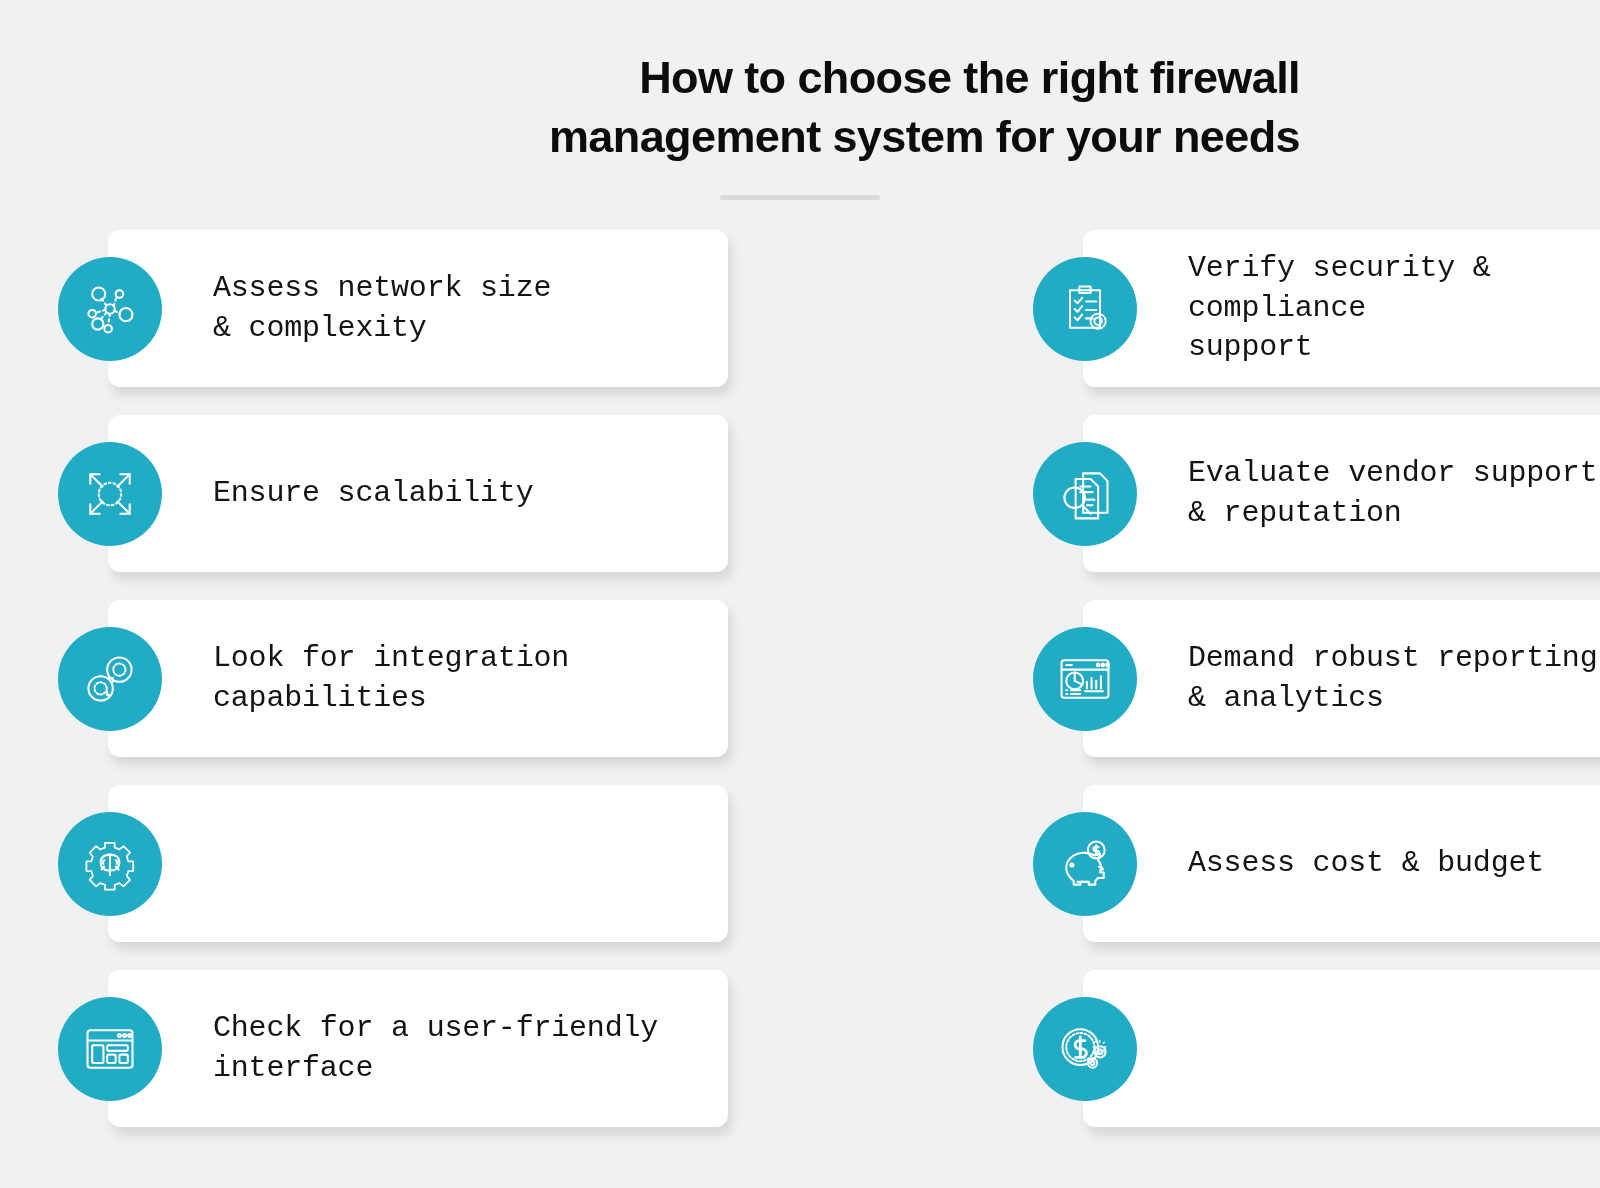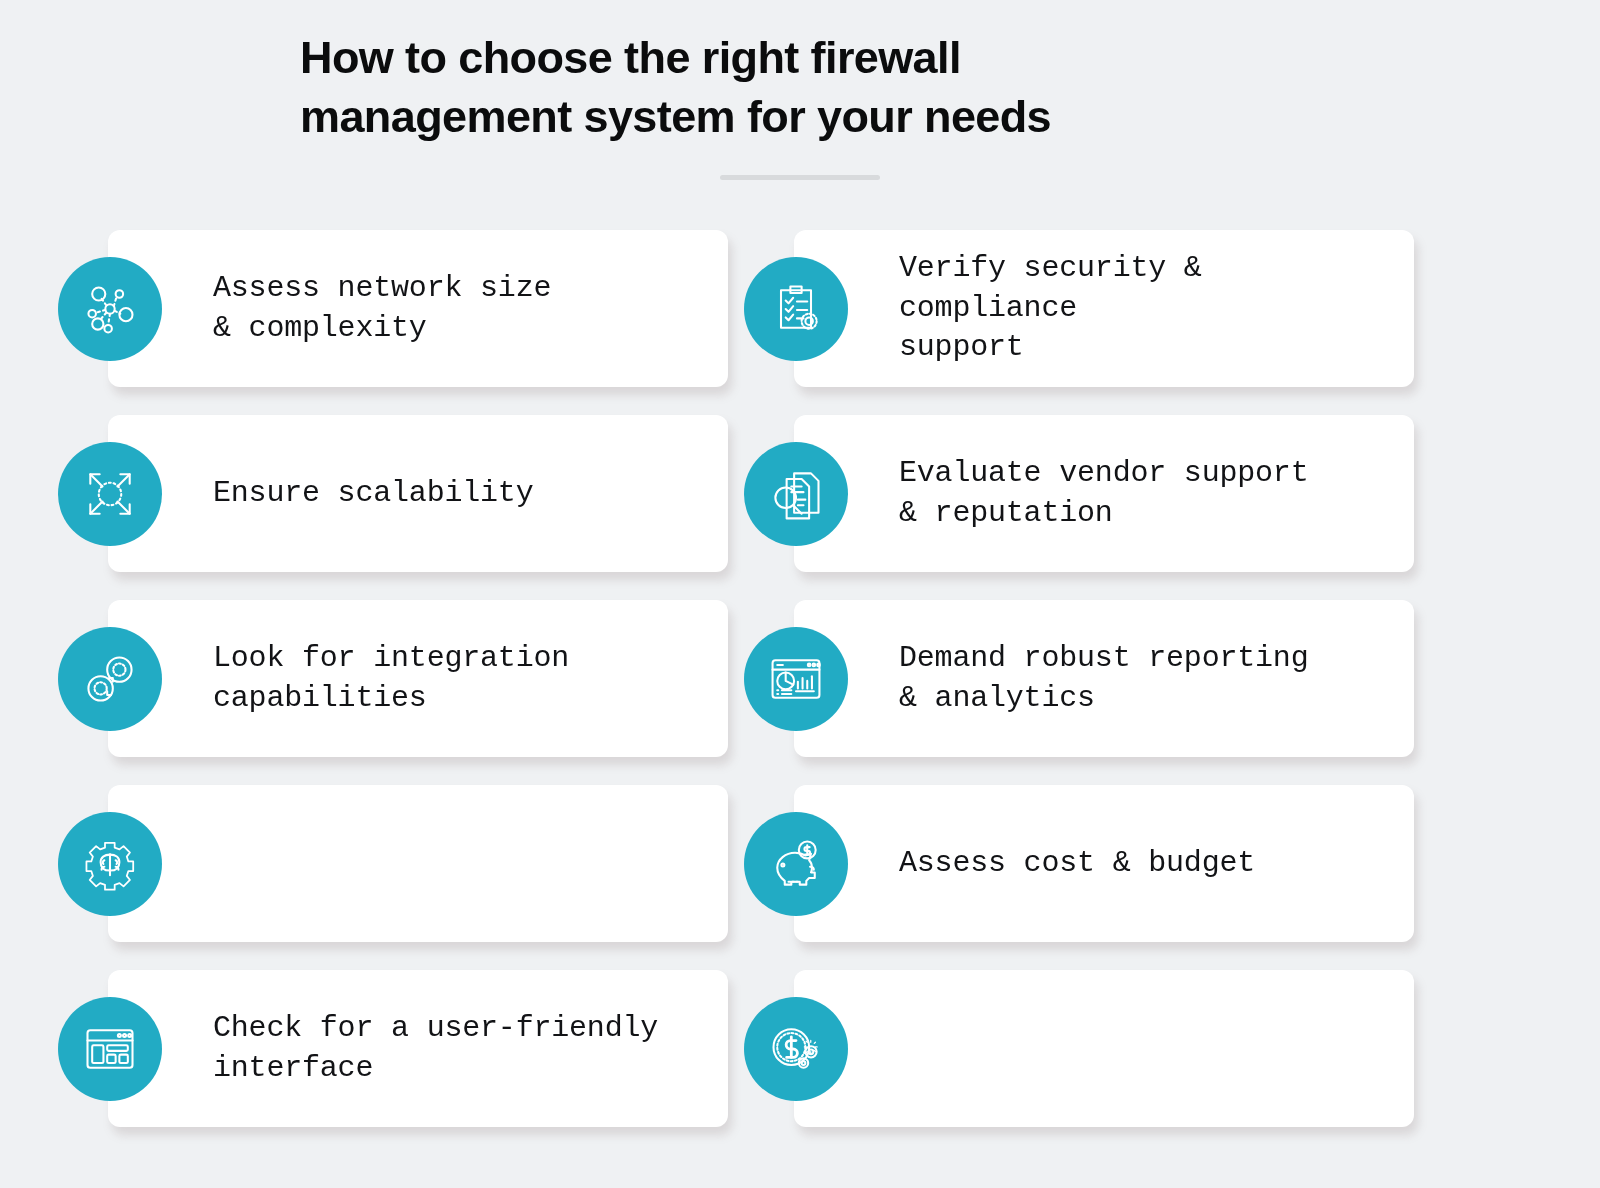--- a/index.html
+++ b/index.html
@@ -10,22 +10,22 @@
     width: 1600px;
     height: 1188px;
     background: #eff1f3;
     font-family: "Liberation Sans", sans-serif;
     overflow: hidden;
     position: relative;
   }
 
   
   .header {
-    padding-top: 28px;
-    text-align: left;
+    padding-top: 48px;
+    text-align: right;
   }
   .page-title {
     font-size: 45px;
     font-weight: bold;
     line-height: 1.32;
     color: #0b0c0d;
     letter-spacing: -0.6px;
     margin: 0 auto;
     max-width: 1000px;
     white-space: pre-line;
@@ -48,21 +48,21 @@
     grid-template-columns: 1fr 1fr;
     column-gap: 0px;
     row-gap: 0px;
     font-family: Liberation Mono, monospace;
   }
   .grid-col {
     display: flex;
     flex-direction: column;
   }
   .grid-col.left  { padding-left: 108px; }
-  .grid-col.right { padding-left: 108px; }
+  .grid-col.right { padding-left: 108px; align-items: center; }
 
   .card-slot {
     position: relative;
     height: 185px;
   }
 
   .card {
     position: absolute;
     left: 0;
     top: 0;

